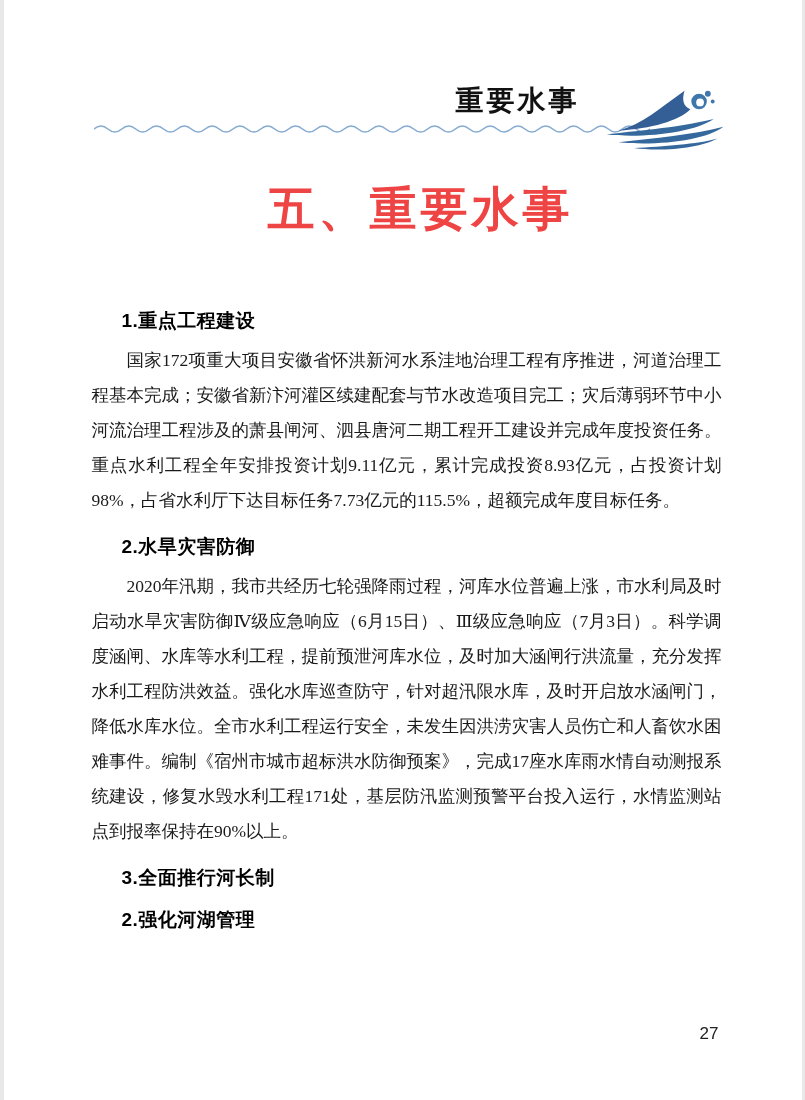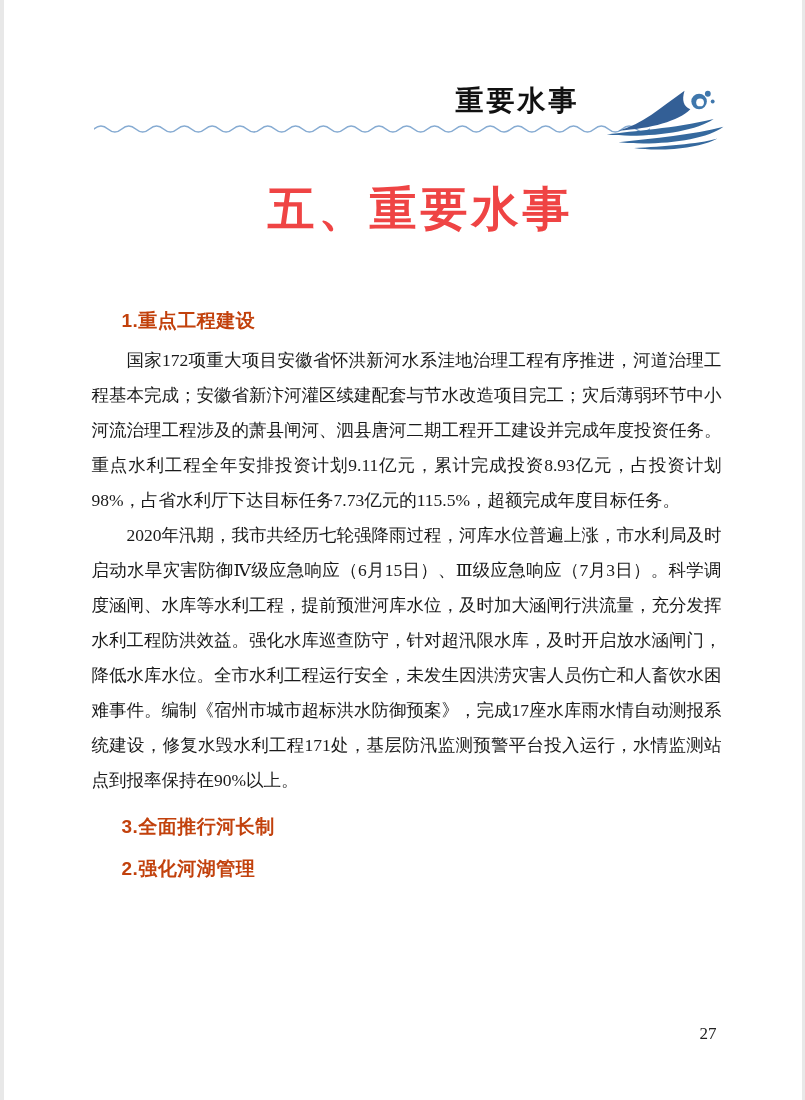--- a/index.html
+++ b/index.html
@@ -28,36 +28,36 @@
     font-weight:bold;font-size:47px;letter-spacing:4px;
     color:#ef4444;text-indent:36px;
   }
   
   .content{
     position:absolute;left:88px;top:300px;width:630px;
   }
   .sec-h{
     margin:16px 0 9px 0;padding-left:30px;
     font-family:"Liberation Sans","DejaVu Sans",sans-serif;
-    font-weight:bold;font-size:19px;color:#c2410c;
+    font-weight:bold;font-size:19px;color:#000000;
     letter-spacing:0.5px;
   }
   .sec-h.first{margin-top:8px;}
   .para{
     margin:0;
     font-size:17.5px;line-height:35px;
     text-align:justify;
     text-indent:2em;
     color:#1a1a1a;
   }
   .para.continued{text-align-last:justify;}
   
   .page-number{
     position:absolute;left:696px;top:1024px;
-    font-family:Liberation Serif, serif;
+    font-family:Liberation Sans, sans-serif;
     font-size:17px;color:#222;
   }
 </style>
 </head>
 <body>
 
 <div class="page">
 
   <div class="header-title">重要水事</div>
 
@@ -76,20 +76,21 @@
     <path d="M30 66 C60 64 95 62 116 56 C98 66 58 70 30 66 Z" fill="#35699E"></path>
   </svg>
 
   <h1 class="main-title">五、重要水事</h1>
 
   <div class="content">
 
     <h2 class="sec-h first">1.重点工程建设</h2>
     <p class="para">国家172项重大项目安徽省怀洪新河水系洼地治理工程有序推进，河道治理工程基本完成；安徽省新汴河灌区续建配套与节水改造项目完工；灾后薄弱环节中小河流治理工程涉及的萧县闸河、泗县唐河二期工程开工建设并完成年度投资任务。重点水利工程全年安排投资计划9.11亿元，累计完成投资8.93亿元，占投资计划98%，占省水利厅下达目标任务7.73亿元的115.5%，超额完成年度目标任务。</p>
 
+    <h2 class="sec-h">2.水旱灾害防御</h2>
     <p class="para">2020年汛期，我市共经历七轮强降雨过程，河库水位普遍上涨，市水利局及时启动水旱灾害防御Ⅳ级应急响应（6月15日）、Ⅲ级应急响应（7月3日）。科学调度涵闸、水库等水利工程，提前预泄河库水位，及时加大涵闸行洪流量，充分发挥水利工程防洪效益。强化水库巡查防守，针对超汛限水库，及时开启放水涵闸门，降低水库水位。全市水利工程运行安全，未发生因洪涝灾害人员伤亡和人畜饮水困难事件。编制《宿州市城市超标洪水防御预案》，完成17座水库雨水情自动测报系统建设，修复水毁水利工程171处，基层防汛监测预警平台投入运行，水情监测站点到报率保持在90%以上。</p>
 
     <h2 class="sec-h">3.全面推行河长制</h2>
 
     <h2 class="sec-h">2.强化河湖管理</h2>
 
   </div>
 
   <div class="page-number">27</div>
 

